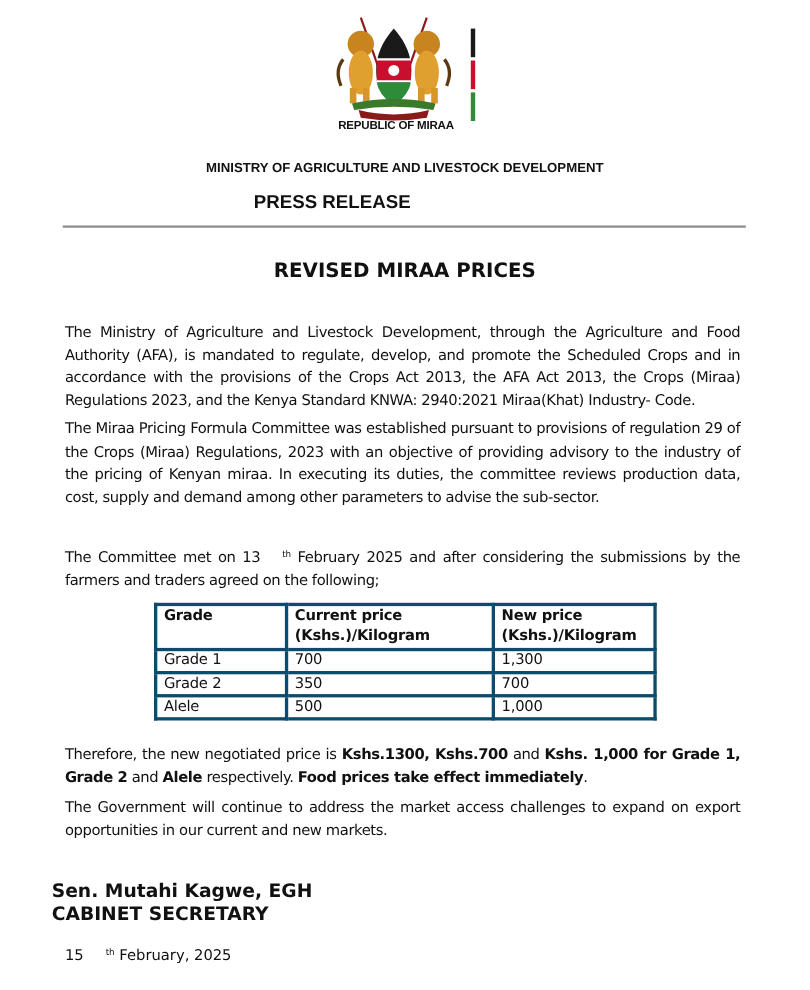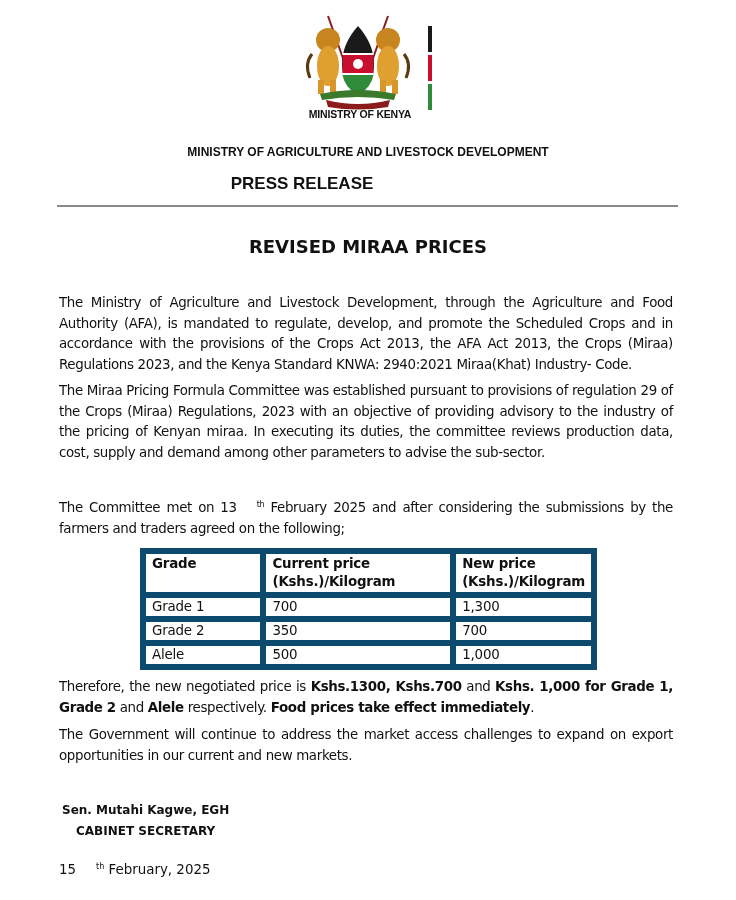--- a/index.html
+++ b/index.html
@@ -38,30 +38,30 @@
   .p2 { top: 381px; }
   .p3 { top: 498px; }
   .p4 { top: 677px; }
   .p5 { top: 725px; }
   sup { font-size: 8px; line-height: 0; vertical-align: super; margin-left: 20px; }
   table.prices {
     position: absolute; left: 140px; top: 548px; width: 457px;
     border-collapse: collapse; font-size: 13.4px; letter-spacing: -0.2px;
   }
   table.prices th, table.prices td {
-    border: 6px solid #0c4a6e; padding: 0 6px; text-align: left; vertical-align: top;
+    border: 3px solid #0c4a6e; padding: 0 6px; text-align: left; vertical-align: top;
     line-height: 18px;
   }
   table.prices th { font-weight: bold; padding-top: 1px; padding-bottom: 1px; }
   table.prices td { height: 18px; }
   .col1 { width: 104px; }
   .col2 { width: 173px; }
   .signer {
-    position: absolute; left: 62px; top: 800px;
-    font-weight: bold; font-size: 12px; line-height: 21px; text-align: center;
+    position: absolute; left: 47px; top: 800px;
+    font-weight: bold; font-size: 17px; line-height: 21px;
   }
   .date {
     position: absolute; left: 59px; top: 862px; font-size: 13.4px;
   }
 </style>
 </head>
 <body>
 
 <svg class="crest" viewBox="0 0 120 104">
 
@@ -92,21 +92,21 @@
 </svg>
 
 <div class="flagbar">
   <div style="height:26px;background:#1a1a1a;"></div>
   <div style="height:3px;"></div>
   <div style="height:26px;background:#c8102e;"></div>
   <div style="height:3px;"></div>
   <div style="height:26px;background:#2e8b3a;"></div>
 </div>
 
-<div class="republic">MINISTRY OF KENYA</div>
+<div class="republic">REPUBLIC OF MIRAA</div>
 <div class="ministry">MINISTRY OF AGRICULTURE AND LIVESTOCK DEVELOPMENT</div>
 <div class="press">PRESS RELEASE</div>
 <div class="divider"></div>
 
 <div class="subject">REVISED MIRAA PRICES</div>
 
 <div class="para p1">The Ministry of Agriculture and Livestock Development, through the Agriculture and Food Authority (AFA), is mandated to regulate, develop, and promote the Scheduled Crops and in accordance with the provisions of the Crops Act 2013, the AFA Act 2013, the Crops (Miraa) Regulations 2023, and the Kenya Standard KNWA: 2940:2021 Miraa(Khat) Industry- Code.</div>
 <div class="para p2">The Miraa Pricing Formula Committee was established pursuant to provisions of regulation 29 of the Crops (Miraa) Regulations, 2023 with an objective of providing advisory to the industry of the pricing of Kenyan miraa. In executing its duties, the committee reviews production data, cost, supply and demand among other parameters to advise the sub-sector.</div>
 <div class="para p3"><span>The Committee met on 13</span><sup>th</sup><span> February 2025 and after considering the submissions by the farmers and traders agreed on the following;</span></div>
 

